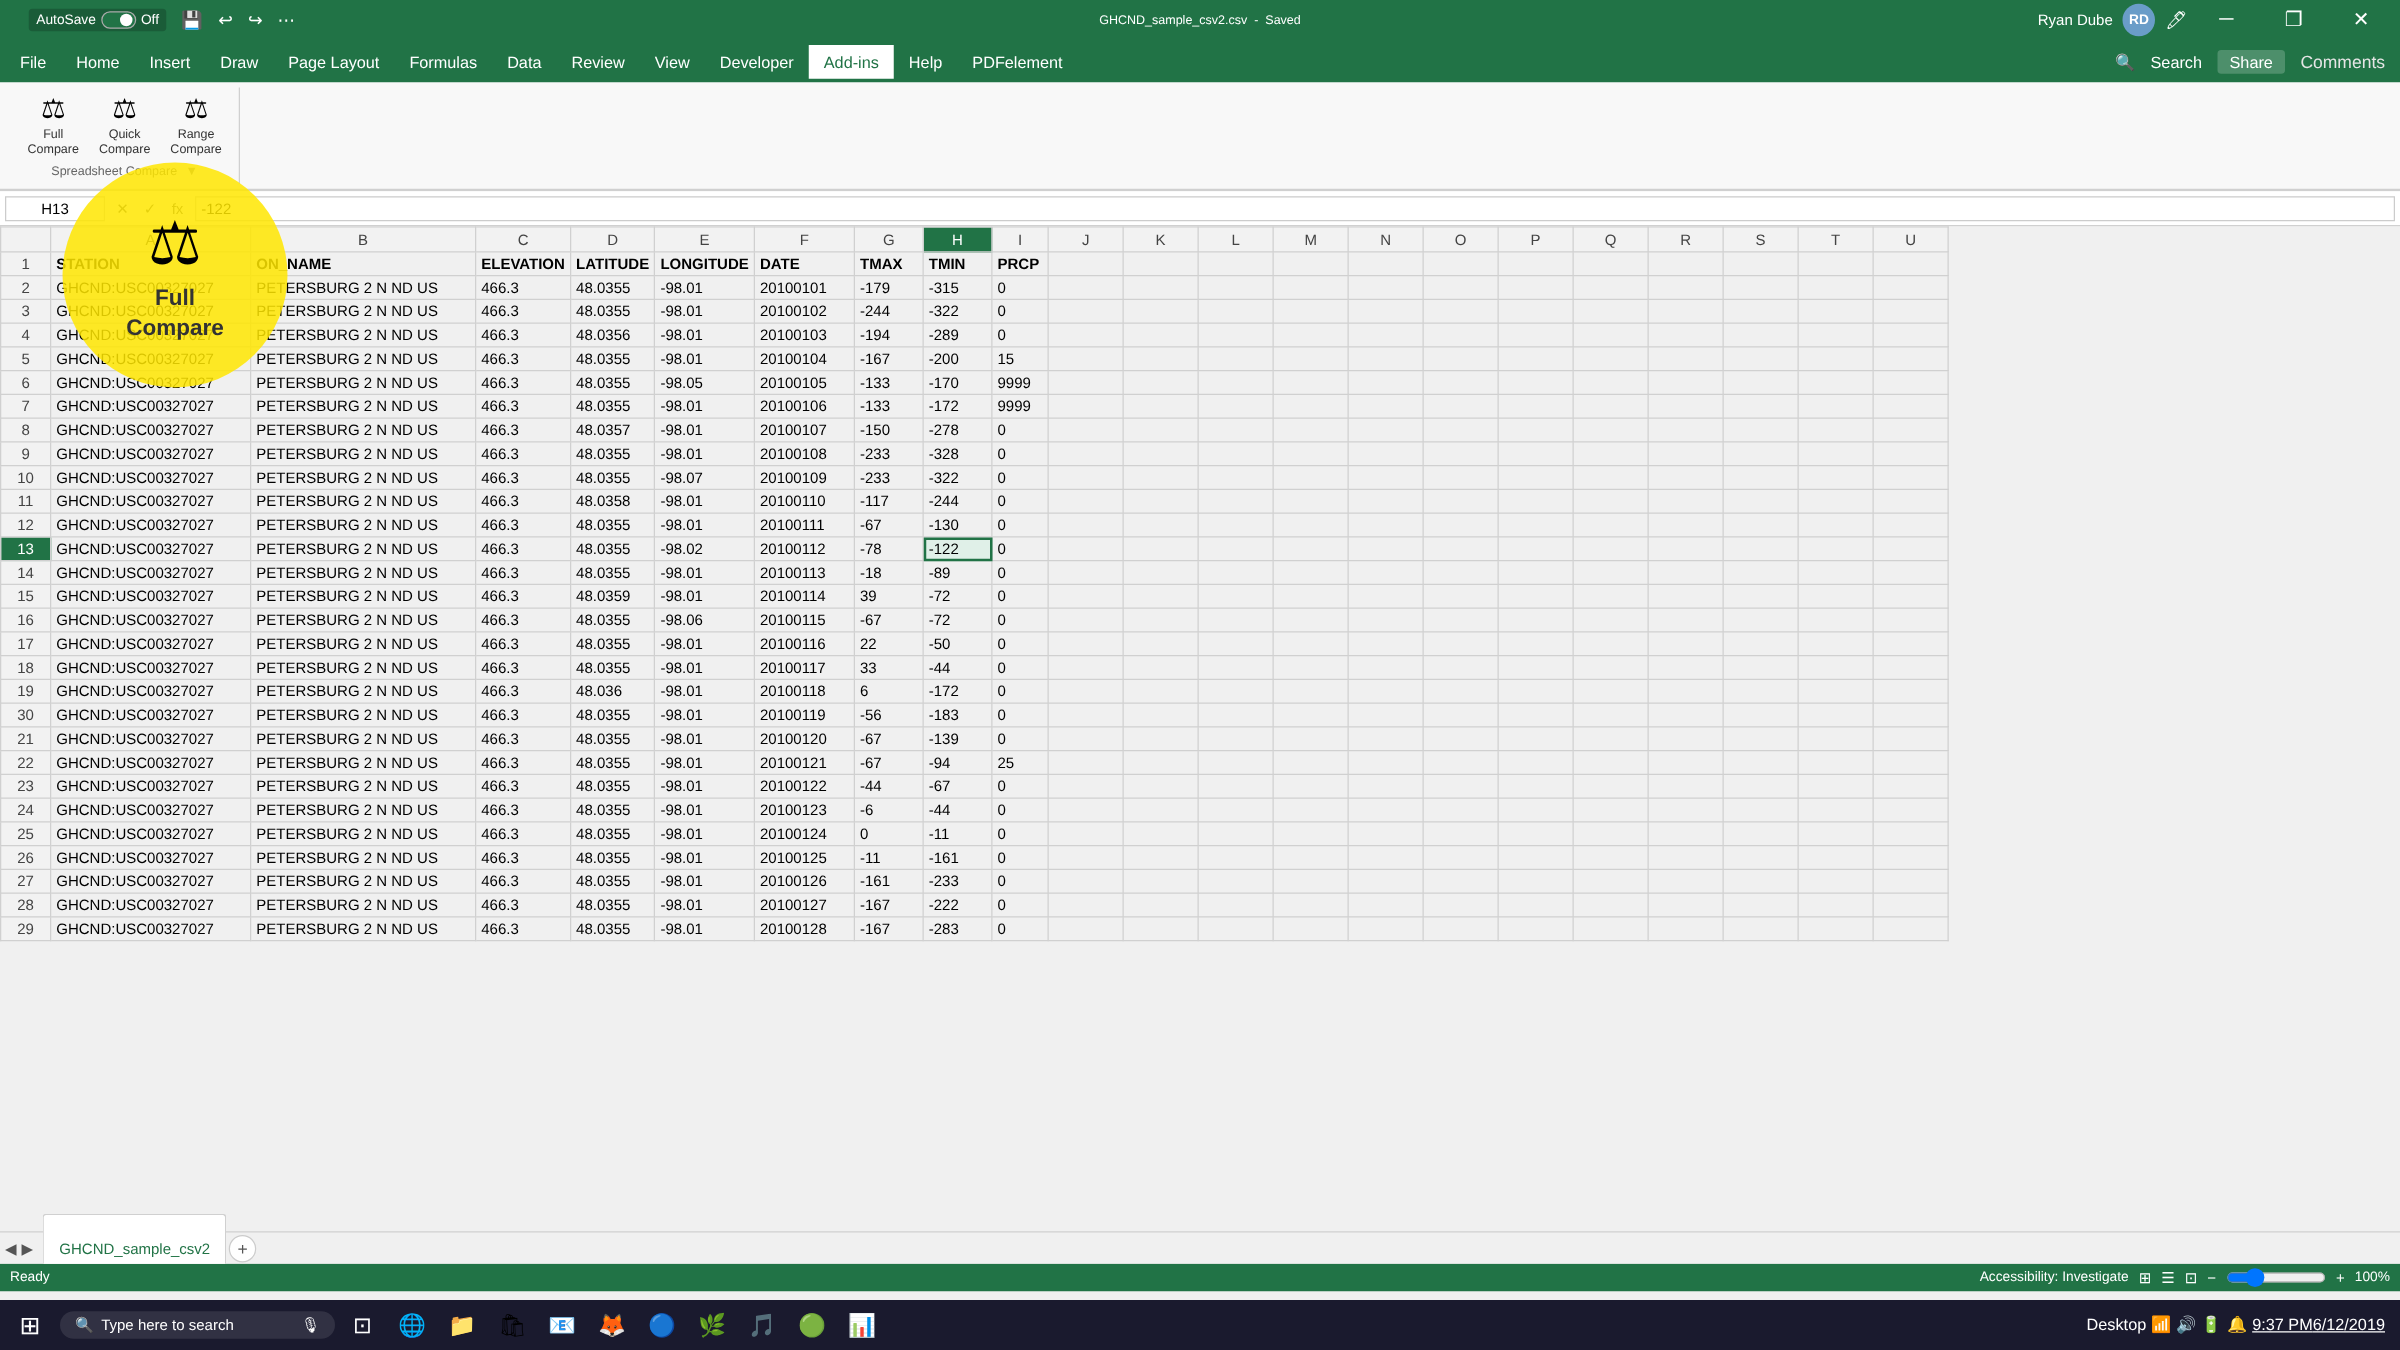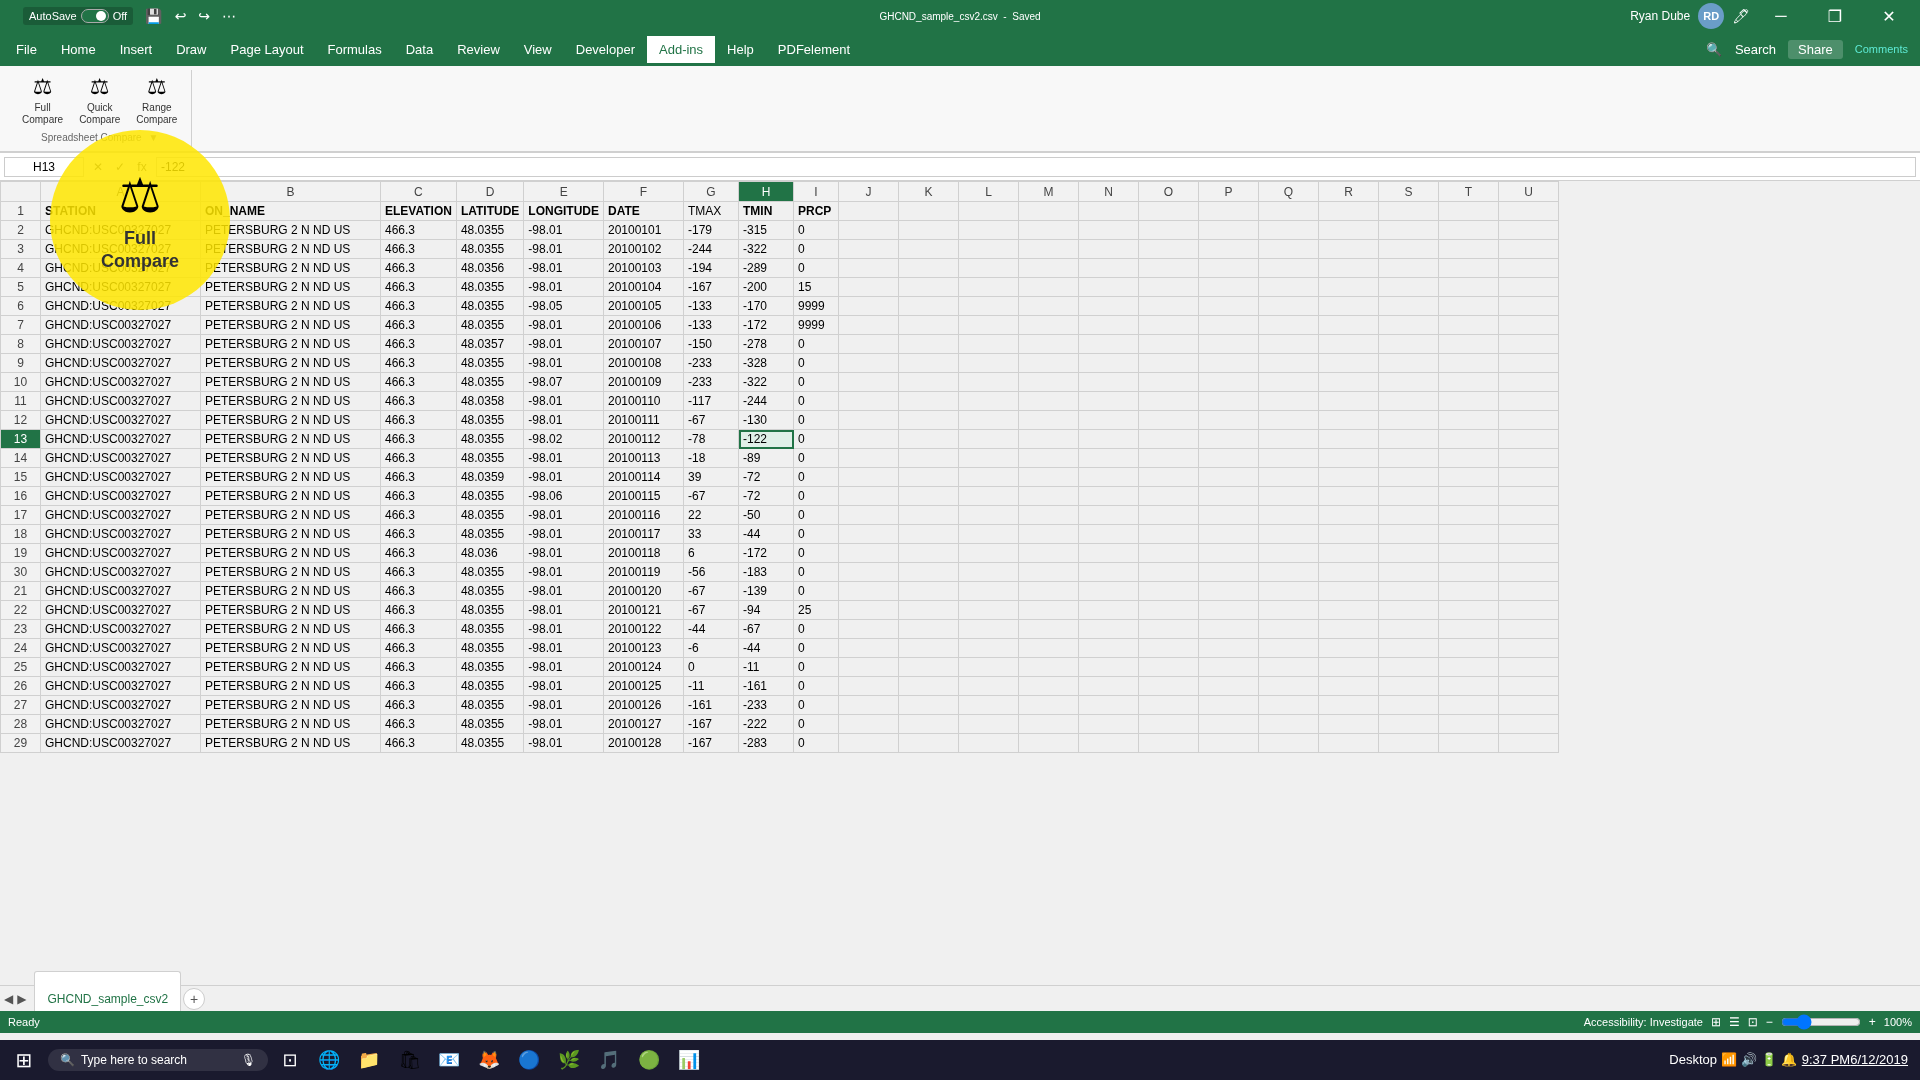--- a/index.html
+++ b/index.html
@@ -211,21 +211,21 @@
     <span class="ribbon-tab">Review</span>
     <span class="ribbon-tab">View</span>
     <span class="ribbon-tab">Developer</span>
     <span class="ribbon-tab active">Add-ins</span>
     <span class="ribbon-tab">Help</span>
     <span class="ribbon-tab">PDFelement</span>
     <div style="margin-left:auto;display:flex;align-items:center;gap:12px;padding-right:8px;">
       <span style="color:white;font-size:13px;cursor:pointer;">🔍</span>
       <span style="color:white;font-size:13px;">Search</span>
       <span style="color:white;font-size:13px;background:rgba(255,255,255,0.2);padding:2px 10px;border-radius:3px;cursor:pointer;">Share</span>
-      <span style="color:#5eead4;font-size:11px;cursor:pointer;">Comments</span>
+      <span style="color:#e5e5e5;font-size:14px;cursor:pointer;">Comments</span>
     </div>
   </div>
 
   <div id="ribbon-content">
     <div class="ribbon-group">
       <div class="ribbon-group-content">
         <div class="ribbon-btn">
           <span class="icon">⚖</span>
           <span class="label">Full<br>Compare</span>
         </div>
@@ -288,21 +288,21 @@
       <tbody id="sheet-body">
 
         <tr>
           <td class="row-header">1</td>
           <td style="font-weight:bold;">STATION</td>
           <td style="font-weight:bold;">ON_NAME</td>
           <td style="font-weight:bold;">ELEVATION</td>
           <td style="font-weight:bold;">LATITUDE</td>
           <td style="font-weight:bold;">LONGITUDE</td>
           <td style="font-weight:bold;">DATE</td>
-          <td style="font-weight:normal;margin-top:44px;">TMAX</td>
+          <td style="font-weight:bold;margin-top:44px;">TMAX</td>
           <td style="font-weight:bold;">TMIN</td>
           <td style="font-weight:bold;">PRCP</td>
           <td></td>
           <td></td>
           <td></td>
           <td></td>
           <td></td>
           <td></td>
           <td></td>
           <td></td>

